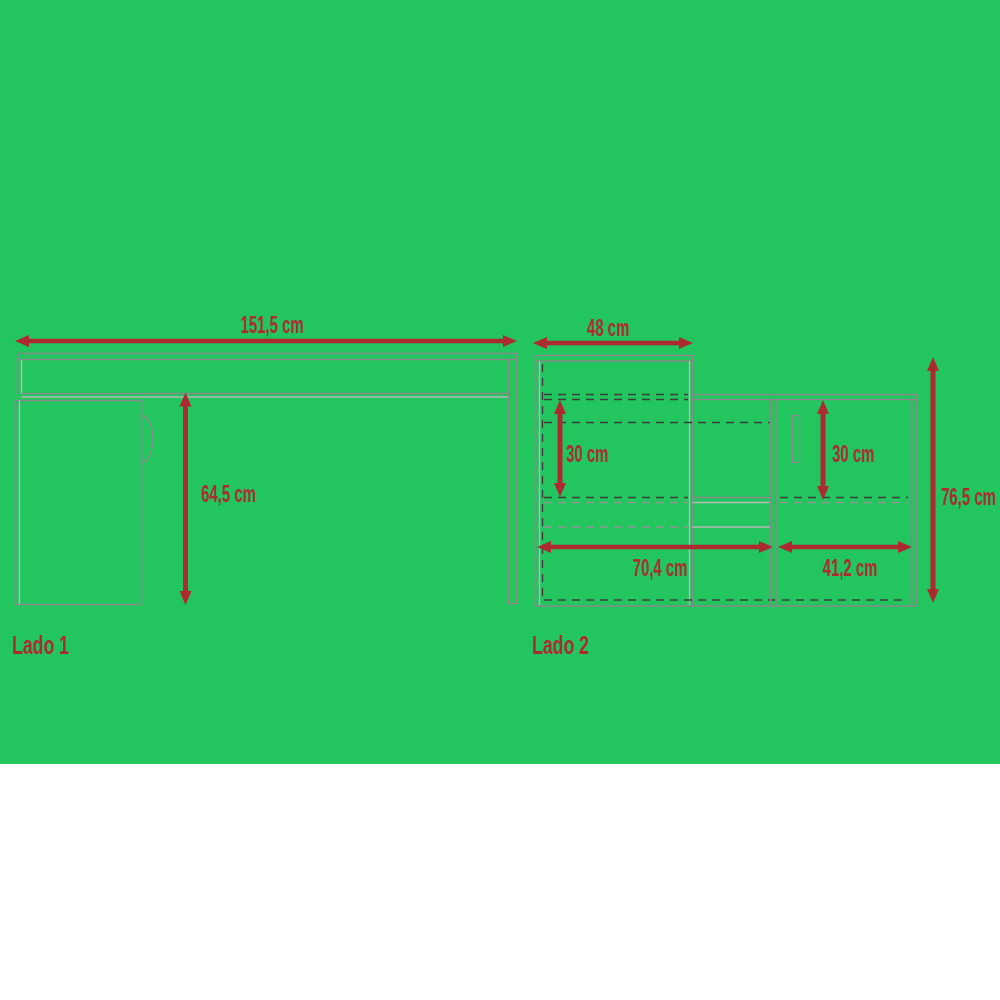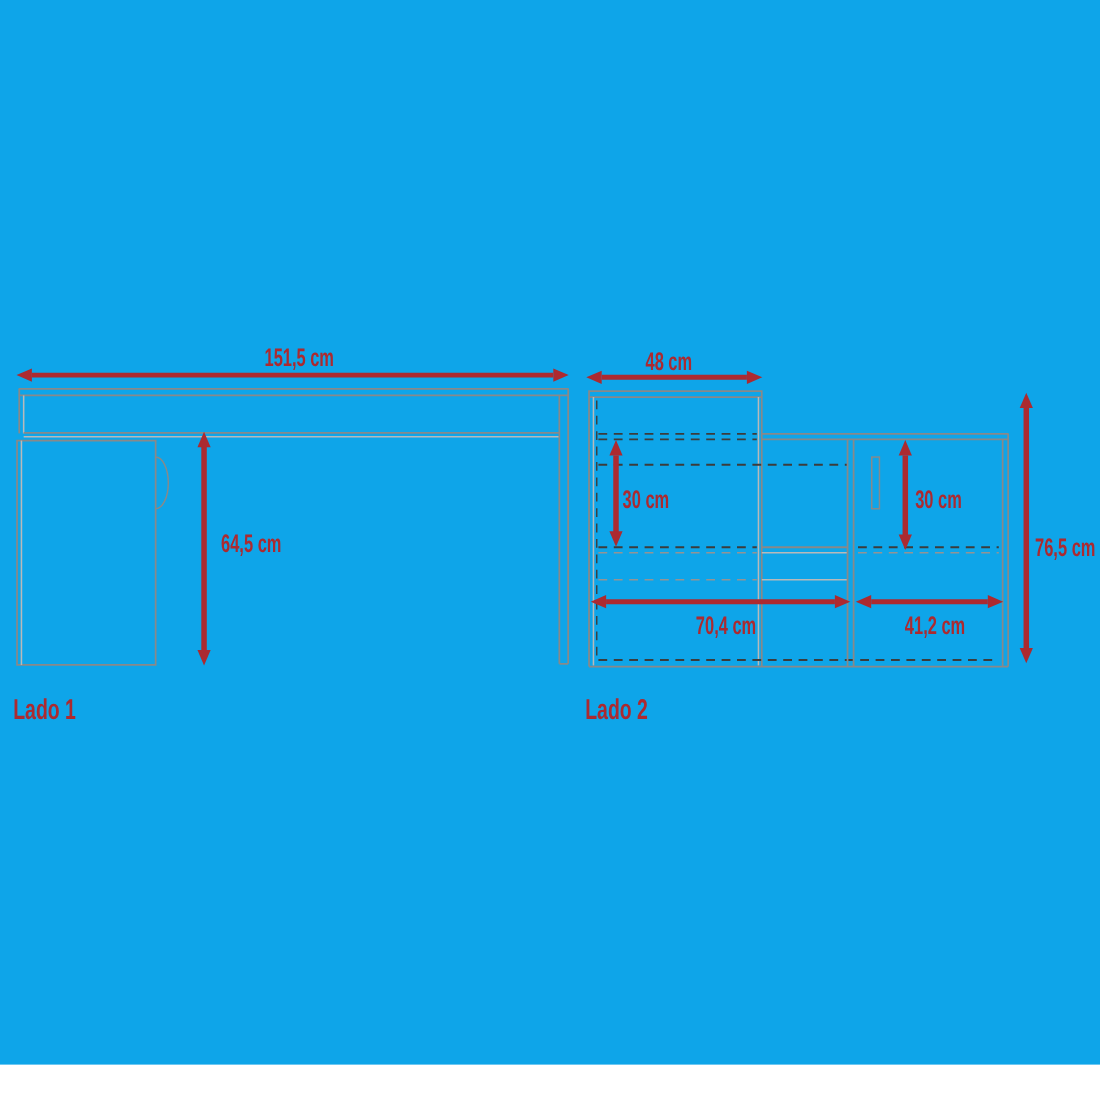--- a/index.html
+++ b/index.html
@@ -1,16 +1,16 @@
 <!DOCTYPE html>
 <html><head>
 <meta charset="utf-8">
 <style>
   html,body{margin:0;padding:0;background:#ffffff;}
-  .canvas{position:relative;width:1000px;height:968px;background:#0ea5e9;overflow:hidden;text-align:center;}
+  .canvas{position:relative;width:1000px;height:764px;background:#22c55e;overflow:hidden;text-align:center;}
   svg{display:block;}
   
   .g  {stroke:#898989;stroke-width:1.6;fill:none;}
   .gl {stroke:#b9b9b9;stroke-width:1.4;fill:none;}
   .dd {stroke:#3c3c3c;stroke-width:1.6;fill:none;stroke-dasharray:8 6;}
   .dg {stroke:#949494;stroke-width:1.5;fill:none;stroke-dasharray:8 6;}
   
   .rl {stroke:#ac2a30;stroke-width:5;fill:none;}
   .rf {fill:#ac2a30;stroke:none;}
   text{fill:#ac2a30;font-family:"Liberation Sans",sans-serif;font-weight:bold;}

